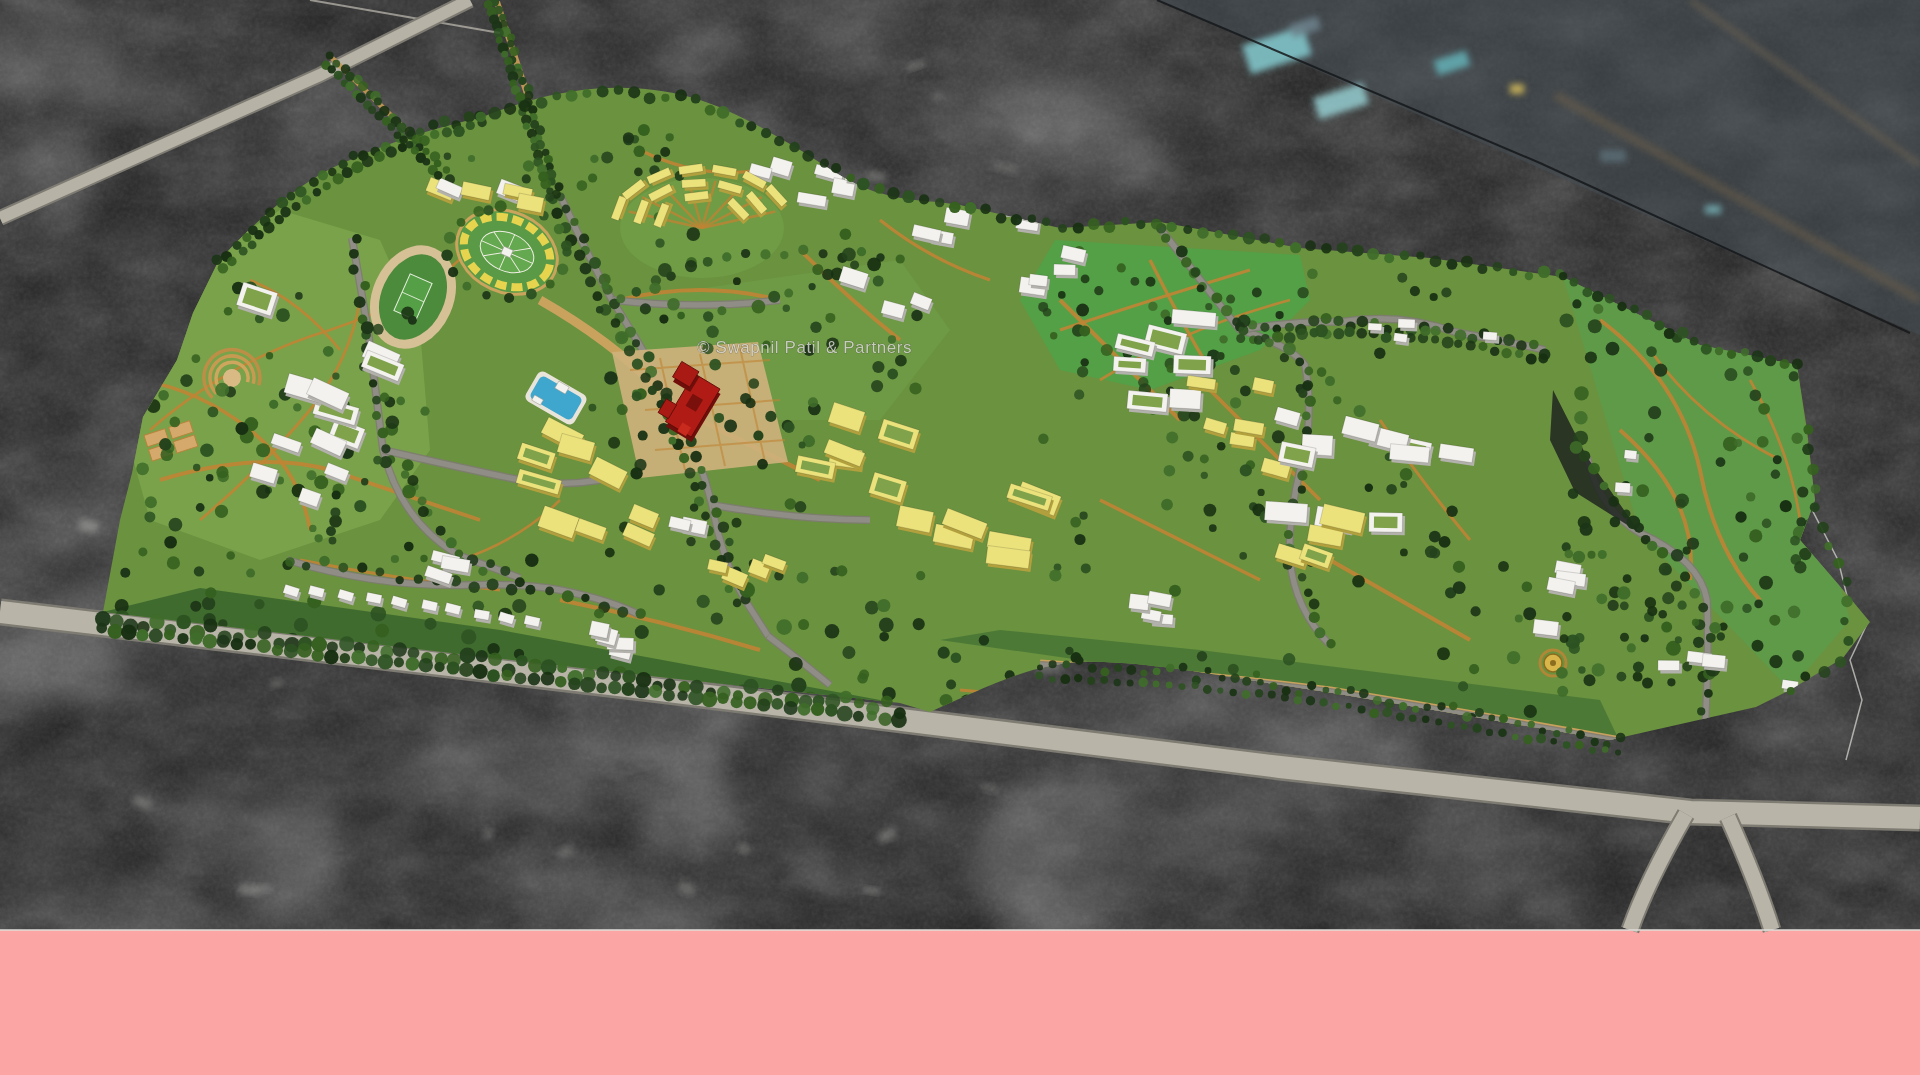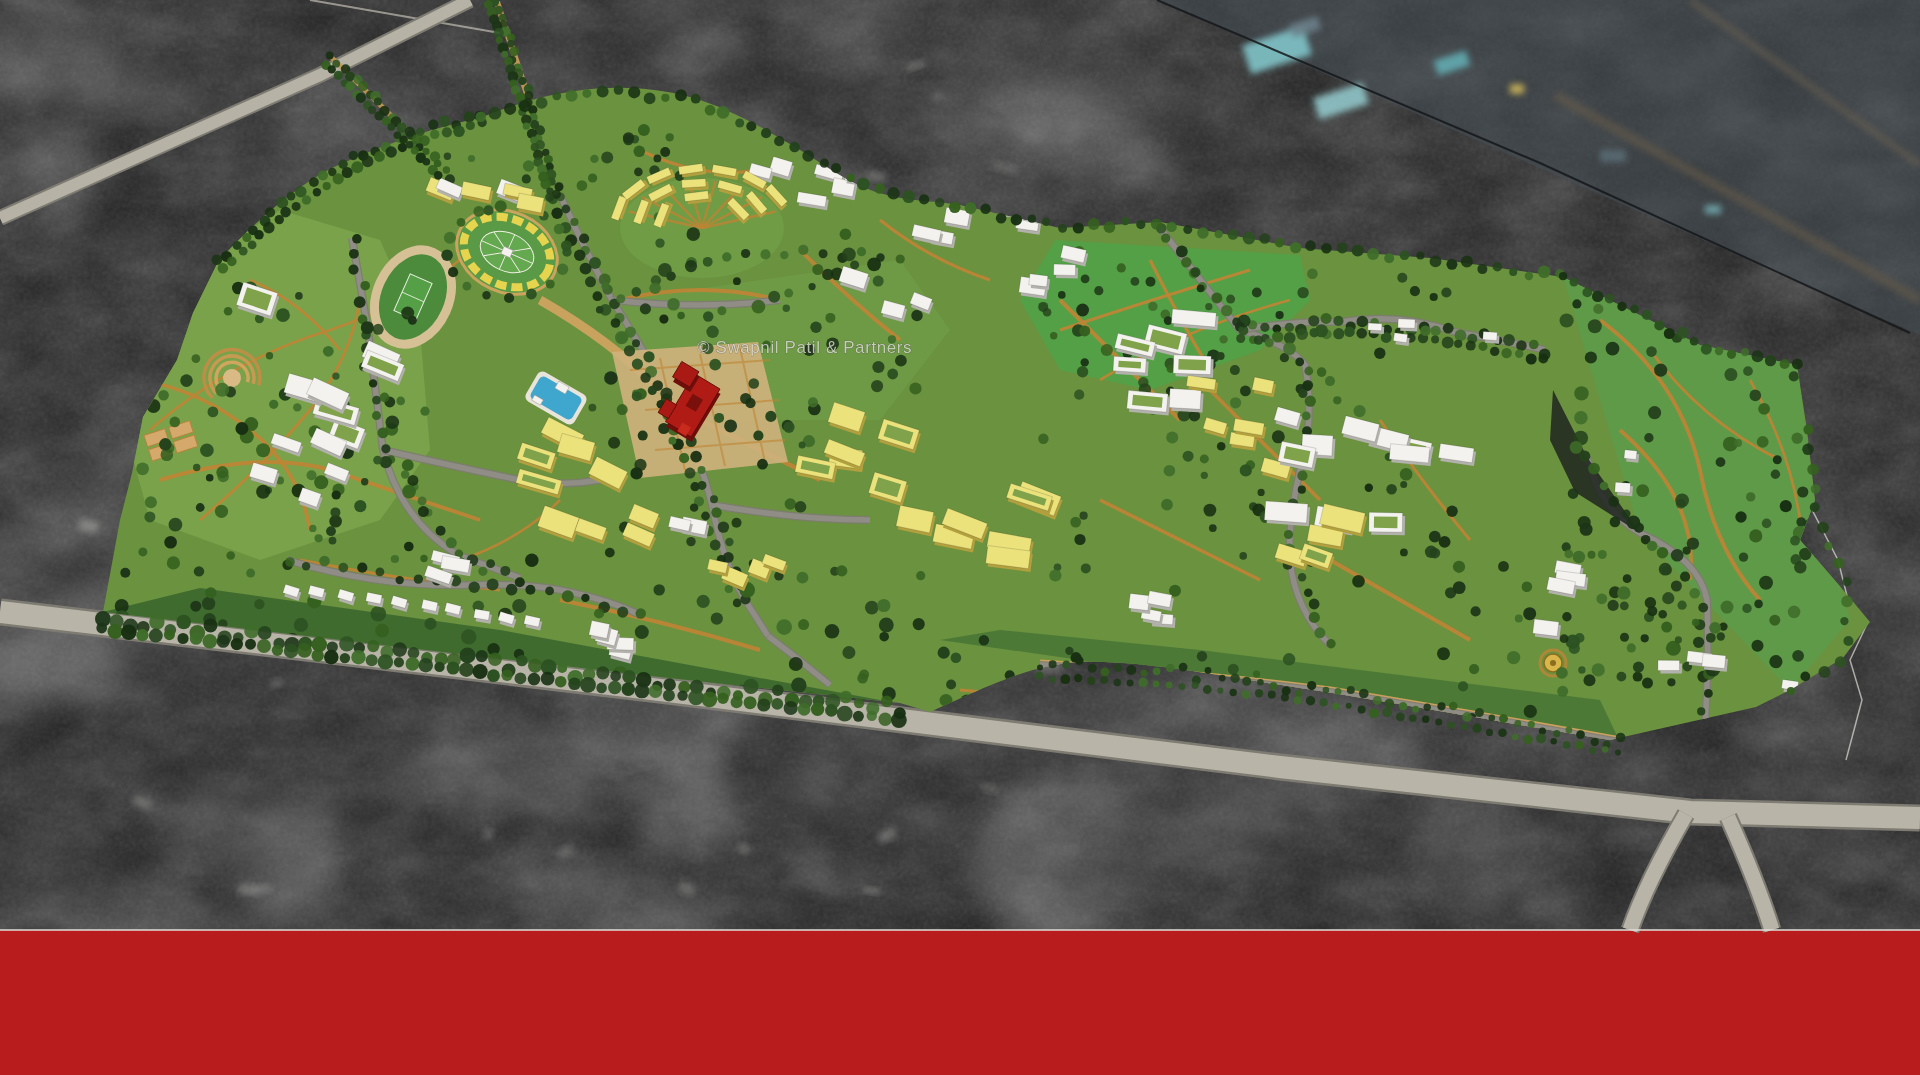--- a/index.html
+++ b/index.html
@@ -1,16 +1,16 @@
 <!DOCTYPE html>
 <html><head>
 <meta charset="utf-8">
 <style>
   html,body{margin:0;padding:0;background:#ffffff;}
-  #stage{position:relative;width:1920px;height:1075px;background:#b91c1c;overflow:hidden;
+  #stage{position:relative;width:1920px;height:1075px;background:#fca5a5;overflow:hidden;
          font-family:"Liberation Sans", sans-serif;}
   svg{display:block}
   text.wm{font-family:"Liberation Sans", sans-serif;font-size:17px;letter-spacing:.6px;
           fill:#dcdcd6;fill-opacity:.82;stroke:rgba(40,40,40,.45);stroke-width:.7px;
           paint-order:stroke;}
 </style>
 </head>
 <body>
 
 <div id="stage">

